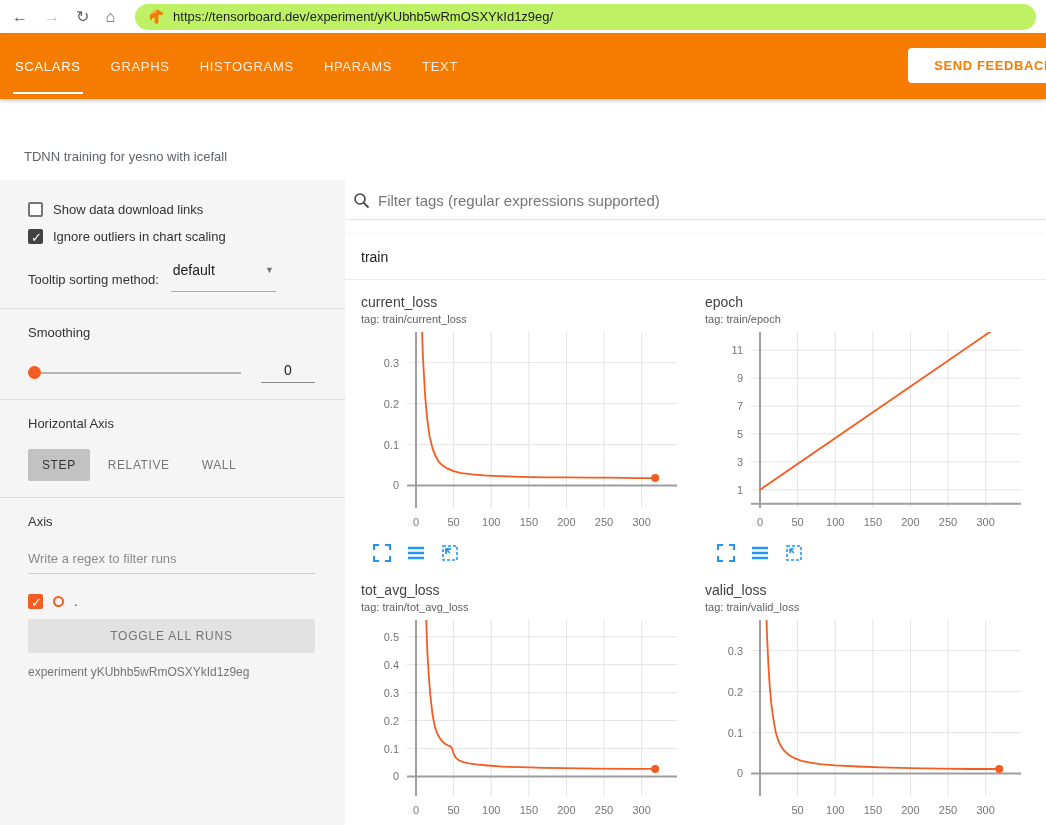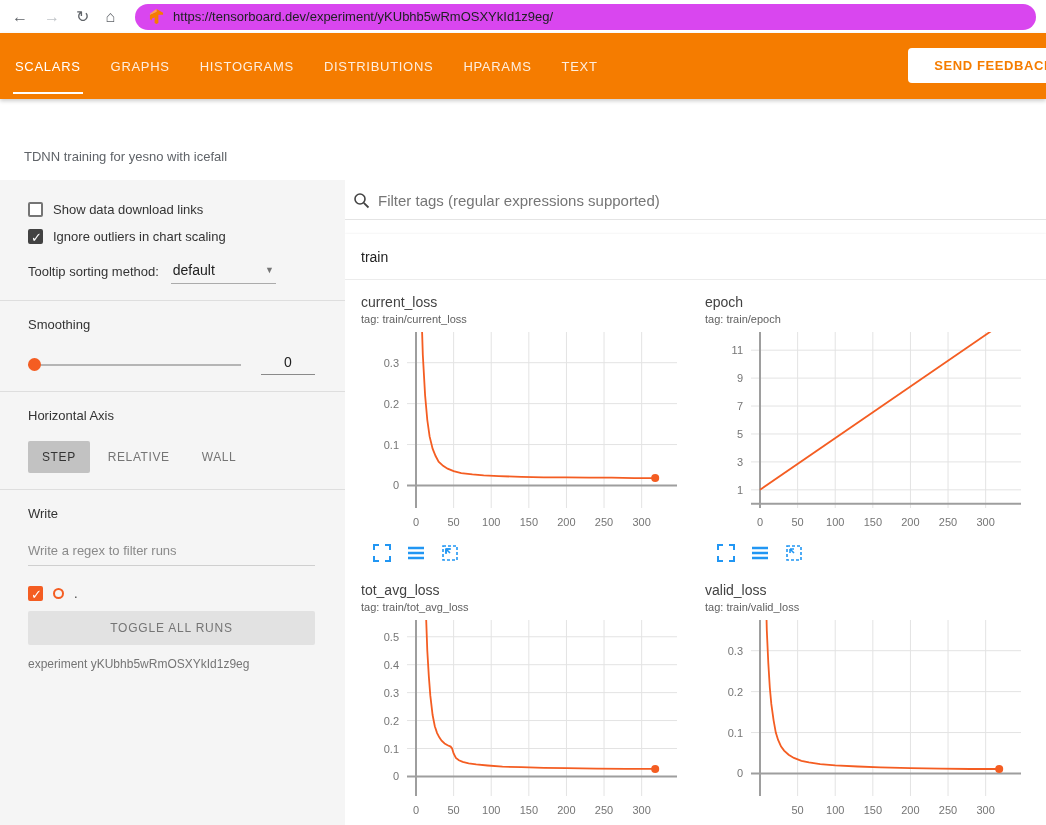--- a/index.html
+++ b/index.html
@@ -3,21 +3,21 @@
 <meta charset="utf-8">
 <style>
   * { margin:0; padding:0; box-sizing:border-box; }
   html,body { width:1046px; height:825px; overflow:hidden; background:#fff;
     font-family:"Liberation Sans", sans-serif; position:relative; }
 
   
   .browser-bar { height:33px; display:flex; align-items:center; padding:0 10px 0 12px; background:#fff; }
   .nav-btn { font-size:16px; color:#5f6368; margin-right:16px; cursor:pointer; line-height:1; }
   .nav-btn.disabled { color:#c0c4c8; }
-  .address-bar { flex:1; height:26px; background:#d946ef; border-radius:14px; display:flex;
+  .address-bar { flex:1; height:26px; background:#bef264; border-radius:14px; display:flex;
     align-items:center; padding:5px 14px; margin-left:4px; }
   .tb-mini-logo { width:15px; height:15px; margin-right:9px; flex:none; }
   .url-text { font-size:13px; color:#202124; white-space:nowrap; }
 
   
   .app-header { height:66px; background:#f57c00; display:flex; align-items:center; position:relative;
     color:#fff; box-shadow:0 2px 4px rgba(0,0,0,0.2); z-index:5; }
   .brand { font-size:20px; font-weight:700; margin-left:24px; width:188px; flex:none; }
   .tabs { display:flex; height:66px; align-items:center; }
   .tab { padding:0 15px; height:56px; display:flex; align-items:center; font-size:13px; font-weight:500;
@@ -42,21 +42,21 @@
   .checkbox { width:15px; height:15px; border:2px solid #757575; border-radius:2px; flex:none;
     margin-right:10px; position:relative; background:#fff; }
   .checkbox.checked { background:#424242; border-color:#424242; }
   .checkbox.checked::after { content:"✓"; position:absolute; left:1px; top:-1px; color:#fff; font-size:13px; }
   .checkbox.run-checked { background:#f45d22; border-color:#f45d22; }
   .checkbox.run-checked::after { content:"✓"; position:absolute; left:1px; top:-1px; color:#fff; font-size:13px; }
   .check-label { font-size:13px; color:#333; }
 
   .tooltip-row { display:flex; align-items:flex-end; margin-top:18px; }
   .tooltip-label { font-size:13px; color:#333; padding-bottom:5px; }
-  .dropdown { margin-left:12px; width:105px; border-bottom:1px solid #ababab; padding:0 2px 5px 2px;
+  .dropdown { margin-left:12px; width:105px; border-bottom:1px solid #ababab; padding:0 2px 13px 2px;
     display:flex; justify-content:space-between; align-items:center; cursor:pointer; }
   .dropdown-value { font-size:14px; color:#212121; }
   .dropdown-arrow { color:#757575; font-size:9px; }
 
   .divider { height:1px; background:#dedede; margin:16px -30px 16px -28px; }
 
   .section-label { font-size:13px; color:#333; margin-bottom:18px; }
 
   .slider-row { display:flex; align-items:center; margin:22px 0 6px 0; }
   .slider-track { position:relative; flex:1; height:2px; background:#b5b5b5; }
@@ -116,21 +116,20 @@
     </svg>
     <span class="url-text">https://tensorboard.dev/experiment/yKUbhb5wRmOSXYkId1z9eg/</span>
   </div>
 </div>
 
 <div class="app-header">
   <div class="tabs">
     <div class="tab active">SCALARS</div>
     <div class="tab">GRAPHS</div>
     <div class="tab">HISTOGRAMS</div>
-    <div class="tab">DISTRIBUTIONS</div>
     <div class="tab">HPARAMS</div>
     <div class="tab">TEXT</div>
   </div>
   <button class="feedback-btn">SEND FEEDBACK</button>
 </div>
 
 <div class="subheader">
   <div class="exp-title">TDNN training for yesno with icefall</div>
 </div>
 
@@ -169,21 +168,21 @@
 
     <div class="section-label">Horizontal Axis</div>
     <div class="axis-buttons">
       <button class="axis-btn selected">STEP</button>
       <button class="axis-btn">RELATIVE</button>
       <button class="axis-btn">WALL</button>
     </div>
 
     <div class="divider"></div>
 
-    <div class="section-label">Write</div>
+    <div class="section-label">Axis</div>
     <input class="regex-input" placeholder="Write a regex to filter runs" style="">
 
     <div class="run-row">
       <span class="checkbox run-checked"></span>
       <span class="run-color-swatch"></span>
       <span class="run-name">.</span>
     </div>
 
     <button class="toggle-all-btn">TOGGLE ALL RUNS</button>
     <div class="exp-note">experiment yKUbhb5wRmOSXYkId1z9eg</div>

